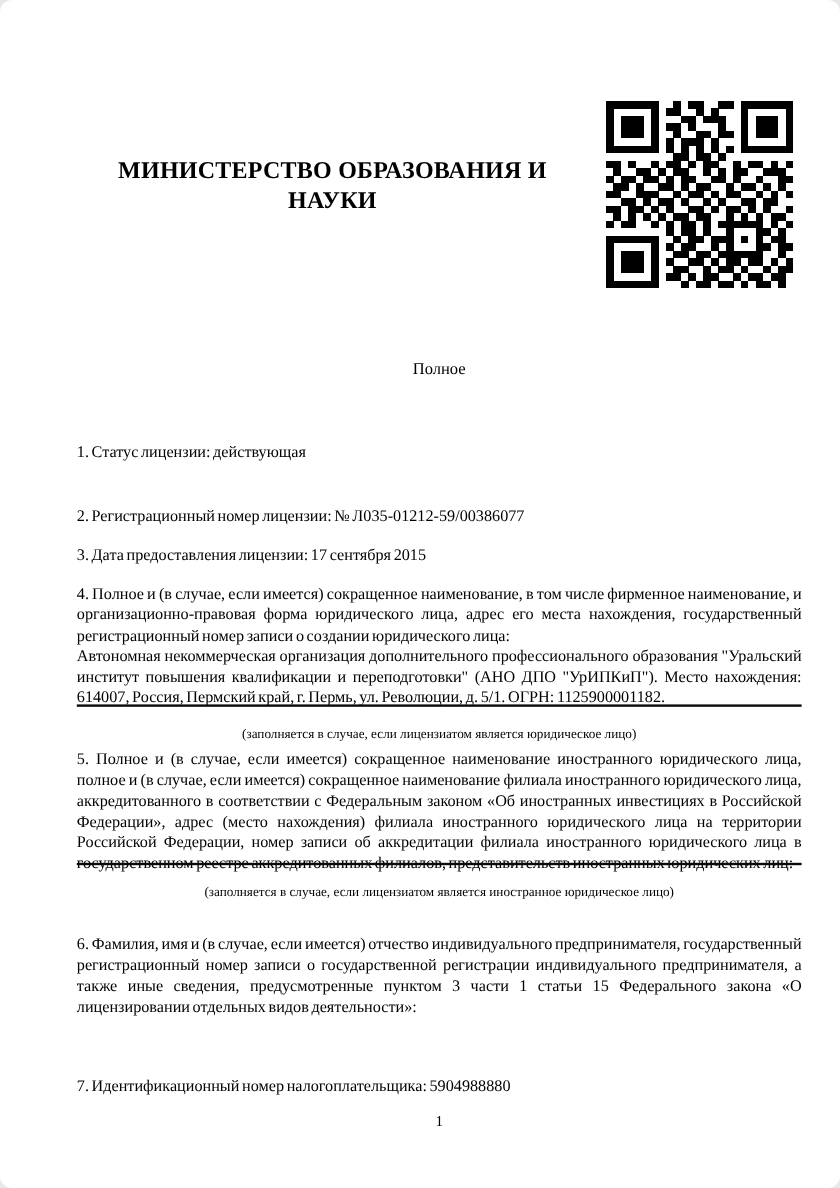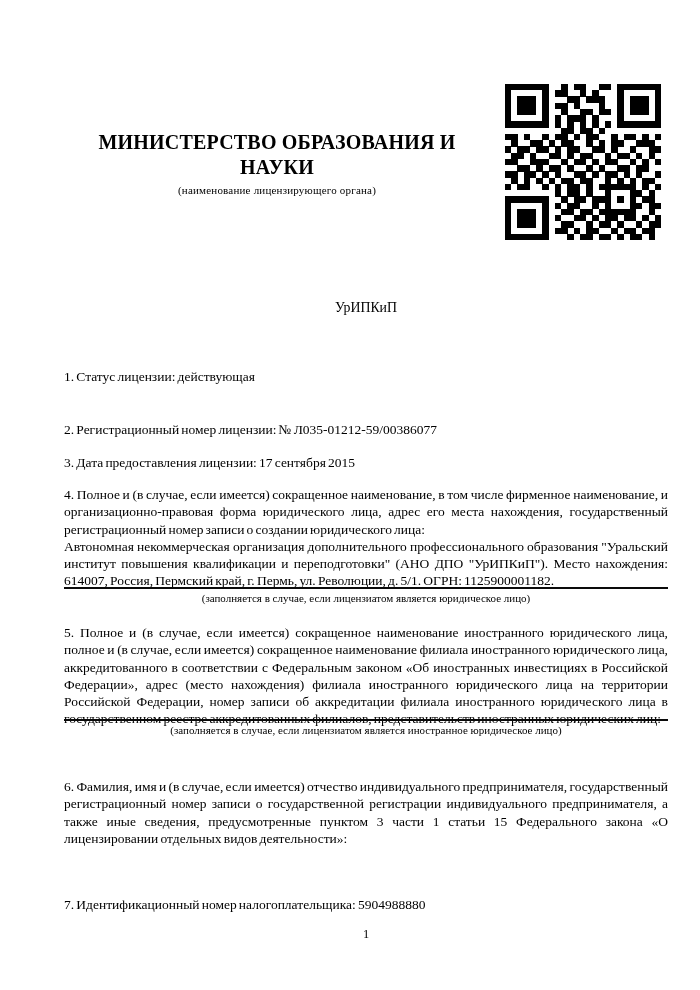--- a/index.html
+++ b/index.html
@@ -5,20 +5,21 @@
   html, body { margin: 0; padding: 0; background: #e8e8e8; }
   .page {
     position: relative;
     width: 700px;
     height: 990px;
     background: #ffffff;
     font-family: "Liberation Serif", serif;
     color: #000000;
     overflow: hidden;
     margin: 0 auto;
+    border-radius: 10px;
   }
   .abs { position: absolute; }
   .col { left: 64px; width: 604px; }
   .ministry {
     top: 130px; left: 64px; width: 426px;
     text-align: center; font-weight: bold;
     font-size: 20px; line-height: 25px;
     letter-spacing: 0.2px;
   }
   .ministry-caption {
@@ -34,30 +35,29 @@
   }
   .body-text {
     font-size: 13.5px; line-height: 17.3px;
     word-spacing: -1.2px;
   }
   .justified { text-align: justify; }
   .caption {
     font-size: 11px; line-height: 12.5px; text-align: center;
     word-spacing: normal;
   }
-  .sep-caption { border-top: 2px solid #0a0a0a; padding-top: 3px; }
+  .sep-caption { border-top: 2px solid #0a0a0a; padding-top: 17px; }
 </style>
 </head>
 <body>
 
 <div class="page">
 
   <div class="abs ministry">
     <div>МИНИСТЕРСТВО ОБРАЗОВАНИЯ И НАУКИ</div>
-    <div class="ministry-caption">(наименование лицензирующего органа)</div>
   </div>
 
   <div class="abs qr">
       <svg viewBox="0 0 25 25" shape-rendering="crispEdges" xmlns="http://www.w3.org/2000/svg">
         <g fill="#000000">
           <rect x="0" y="0" width="1.03" height="1.03"></rect>
           <rect x="1" y="0" width="1.03" height="1.03"></rect>
           <rect x="2" y="0" width="1.03" height="1.03"></rect>
           <rect x="3" y="0" width="1.03" height="1.03"></rect>
           <rect x="4" y="0" width="1.03" height="1.03"></rect>
@@ -390,21 +390,21 @@
           <rect x="16" y="24" width="1.03" height="1.03"></rect>
           <rect x="18" y="24" width="1.03" height="1.03"></rect>
           <rect x="20" y="24" width="1.03" height="1.03"></rect>
           <rect x="21" y="24" width="1.03" height="1.03"></rect>
           <rect x="23" y="24" width="1.03" height="1.03"></rect>
         </g>
       </svg>
     </div>
 
   <div class="abs col title-block">
-    <div>УрИПКиП</div>
+    <div>Полное</div>
   </div>
 
   <div class="abs col body-text" style="top:368px;">1. Статус лицензии: действующая</div>
 
   <div class="abs col body-text" style="top:421px;">2. Регистрационный номер лицензии: № Л035-01212-59/00386077</div>
 
   <div class="abs col body-text" style="top:454px;">3. Дата предоставления лицензии: 17 сентября 2015</div>
 
   <div class="abs col body-text justified" style="top:486px;">
     <div>4. Полное и (в случае, если имеется) сокращенное наименование, в том числе фирменное наименование, и организационно-правовая форма юридического лица, адрес его места нахождения, государственный регистрационный номер записи о создании юридического лица:</div>

